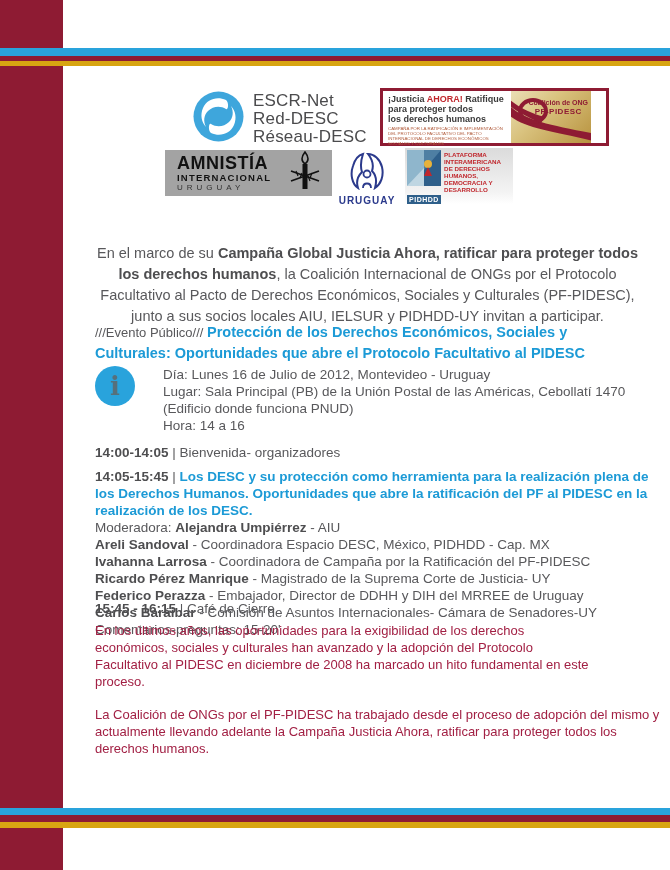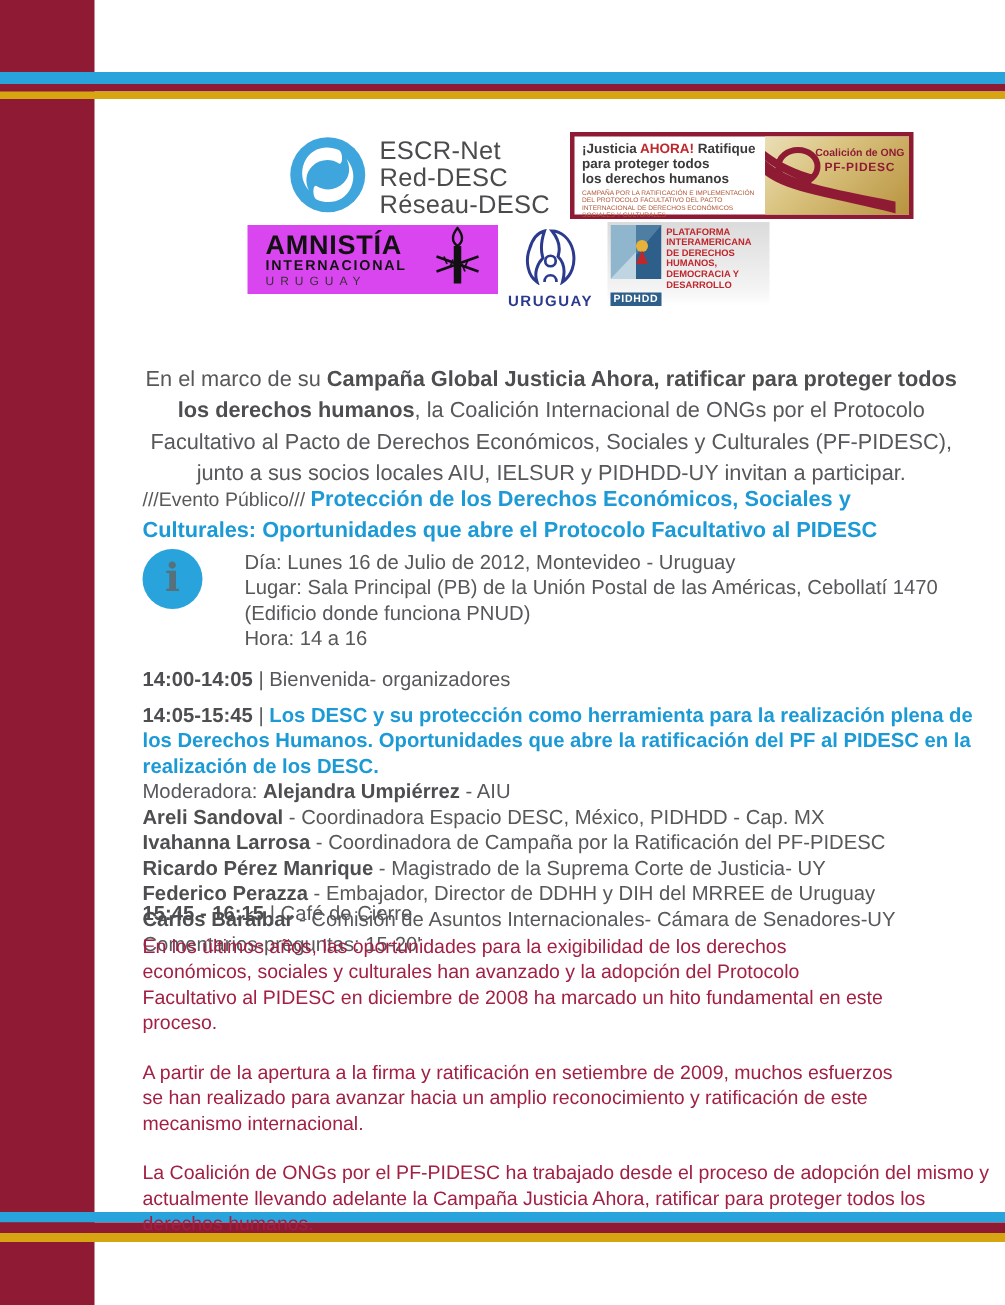--- a/index.html
+++ b/index.html
@@ -21,29 +21,29 @@
   
   .escr{position:absolute;left:192px;top:90px;display:flex;align-items:center;}
   .escr-text{margin-left:8px;color:#4b4b4d;font-size:17px;line-height:18px;letter-spacing:0.2px;}
   .banner{position:absolute;left:380px;top:88px;width:229px;height:58px;border:3px solid #8E1B33;
           display:flex;background:#fff;box-sizing:border-box;}
   .banner-text{width:128px;padding:3px 2px 2px 5px;box-sizing:border-box;}
   .banner-line{font-size:9px;font-weight:bold;color:#3a3a3a;line-height:10px;white-space:nowrap;}
   .banner-line .hl{color:#C0272D;}
   .banner-small{margin-top:2px;font-size:8px;line-height:9px;color:#B05A3A;
                 transform:scale(0.55);transform-origin:left top;width:182%;}
-  .coal{width:96px;background:linear-gradient(135deg,#EADFB6 0%,#D9C27E 40%,#B8933F 100%);
+  .coal{width:80px;background:linear-gradient(135deg,#EADFB6 0%,#D9C27E 40%,#B8933F 100%);
         position:relative;overflow:hidden;}
   .coal svg{position:absolute;left:0;top:0;}
   .coal-txt{position:absolute;right:3px;top:8px;text-align:center;color:#8E1B33;font-weight:bold;}
   .coal-l1{font-size:7px;line-height:8px;}
   .coal-l2{font-size:8px;line-height:9px;letter-spacing:0.5px;}
 
   
-  .amnesty{position:absolute;left:165px;top:150px;width:167px;height:46px;background:#d946ef;
+  .amnesty{position:absolute;left:165px;top:150px;width:167px;height:46px;background:#a3a3a3;
            display:flex;align-items:center;justify-content:space-between;padding:2px 10px 2px 12px;box-sizing:border-box;}
   .am-l1{font-size:18px;font-weight:bold;color:#111;line-height:18px;letter-spacing:0.5px;}
   .am-l2{font-size:9.5px;font-weight:bold;color:#111;line-height:11px;letter-spacing:1.2px;}
   .am-l3{font-size:8px;color:#333;line-height:10px;letter-spacing:4px;}
   .ielsur{position:absolute;left:338px;top:150px;width:58px;text-align:center;}
   .ielsur-label{font-size:10px;font-weight:bold;color:#2B3A8C;letter-spacing:1px;margin-top:1px;}
   .pidhdd{position:absolute;left:405px;top:148px;width:108px;height:56px;
           background:linear-gradient(180deg,#DBDBDB 0%,#F4F4F4 80%,#ffffff 100%);display:flex;}
   .pid-emblem{width:34px;margin:2px 0 0 2px;position:relative;}
   .pid-label{position:absolute;left:0;bottom:0;width:34px;background:#2E5F8A;color:#fff;
@@ -209,17 +209,16 @@
     <div class="spk"><b>Carlos Baráibar</b><span> - Comisión de Asuntos Internacionales- Cámara de Senadores-UY</span></div>
     <div>Comentarios-preguntas: 15-20'</div>
   </div>
 
   <div class="agenda-line closing">
     <span class="t-bold">15:45 - 16:15</span><span> | </span><span>Café de Cierre</span>
   </div>
 
   <div class="red-paras">
     <p class="rp-narrow">En los últimos años, las oportunidades para la exigibilidad de los derechos económicos, sociales y culturales han avanzado y la adopción del Protocolo Facultativo al PIDESC en diciembre de 2008 ha marcado un hito fundamental en este proceso.</p>
-    <p class="rp-narrow">A partir de la apertura a la firma y ratificación en setiembre de 2009, muchos esfuerzos se han realizado para avanzar hacia un amplio reconocimiento y ratificación de este mecanismo internacional.</p>
     <p class="rp-wide">La Coalición de ONGs por el PF-PIDESC ha trabajado desde el proceso de adopción del mismo y actualmente llevando adelante la Campaña Justicia Ahora, ratificar para proteger todos los derechos humanos.</p>
   </div>
 
 </div>
 
 </body></html>

